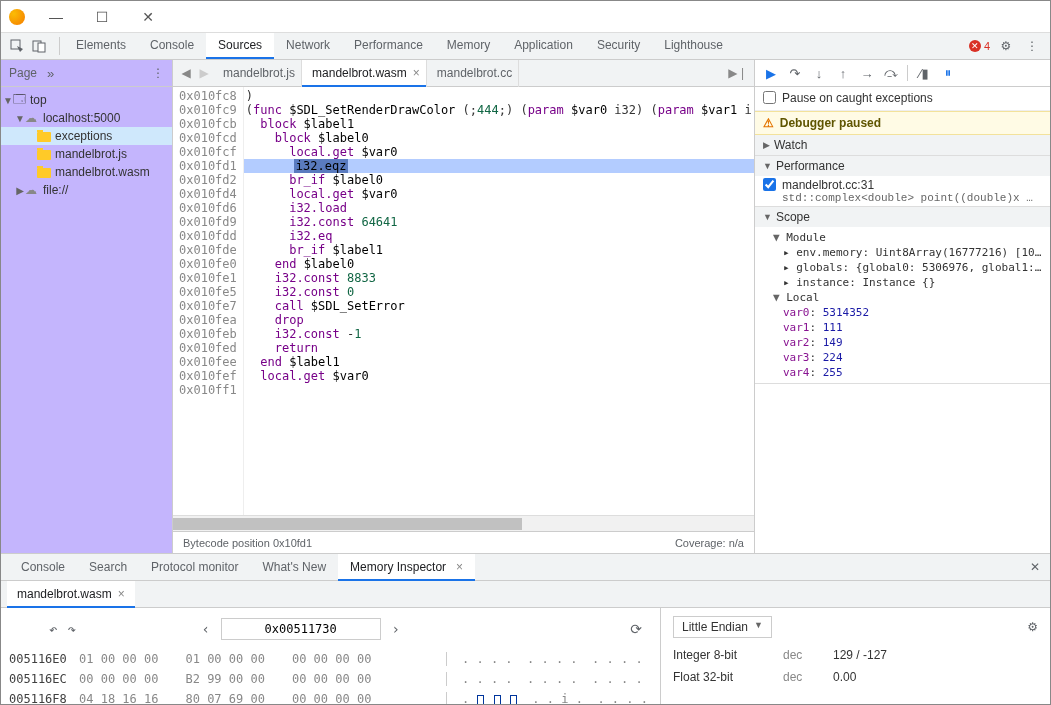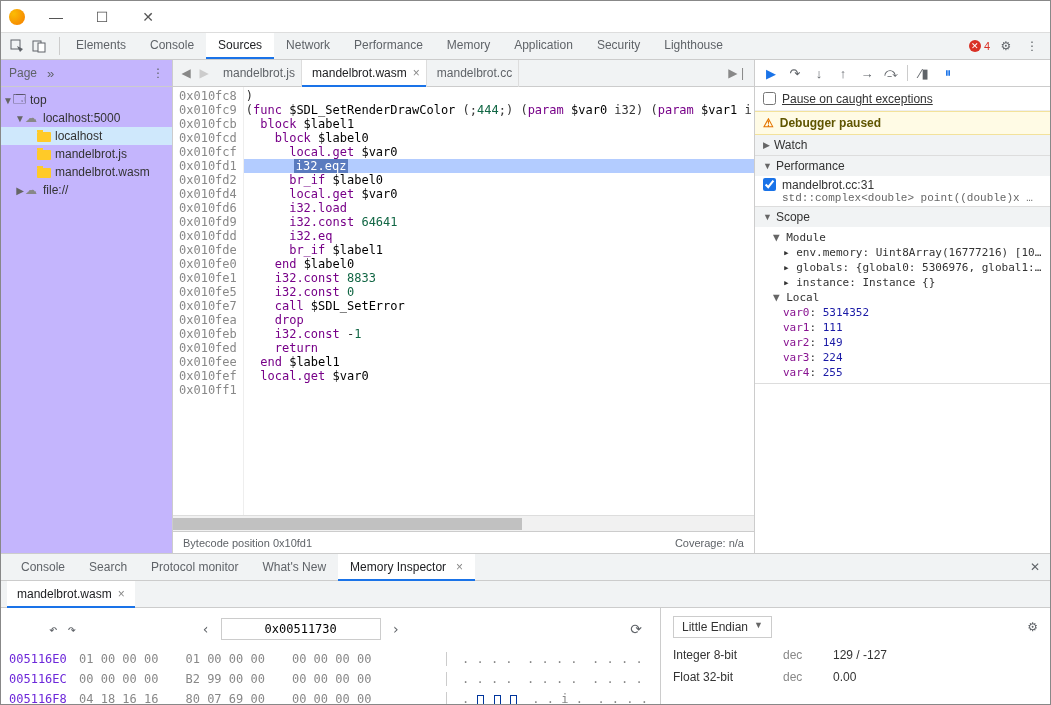--- a/index.html
+++ b/index.html
@@ -44,33 +44,33 @@
   .etabs { height: 27px; display: flex; align-items: center; border-bottom: 1px solid #ccc; background:#f1f3f4; padding-left:4px; gap:0; }
   .etabs .navback { width:18px; display:flex; justify-content:center; color:#888;}
   .etab { padding: 0 6px 0 10px; height:27px; display:flex; align-items:center; gap:6px; color:#5f6368; font-size:12px; border-right:1px solid #ddd; }
   .etab.active { background:#fff; color:#202124; box-shadow: inset 0 -2px 0 #1a73e8; }
   .etab .x { color:#888; font-size:12px; }
   .etabs .run { margin-left:auto; margin-right:6px; color:#888; }
   .code { flex:1; display:flex; font-family: Consolas, monospace; font-size: 12px; overflow:hidden; line-height:14px; background:#fff; position:relative;}
   .gut { background:#fff; color:#888; padding: 2px 6px 0 6px; text-align:left; border-right:1px solid #eee; white-space:pre; }
   .src { flex:1; padding: 2px 0 0 2px; white-space:pre; overflow:auto; position:relative;}
   .hl-row { position:absolute; left:0; right:0; height:14px; background:#b3ccff; }
-  .darkhl { position:absolute; height:14px; background:#5a7bbf; color:#ffffff; padding:0 2px;}
+  .darkhl { position:absolute; height:14px; background:#5a7bbf; color:#000000; padding:0 2px;}
   .kw { color:#708; }
   .num { color:#164; }
   .id { color:#000000; }
   .statusline { height:22px; border-top:1px solid #ccc; display:flex; align-items:center; padding:0 10px; color:#5f6368; font-size:11px; justify-content:space-between; background:#fff;}
   .hscroll { height:16px; background:#f1f1f1; border-top:1px solid #ddd; position:relative;}
   .hscroll .thumb{position:absolute; left:0; top:2px; height:12px; width:60%; background:#c1c1c1;}
 
   
   .dbgcol { width: 296px; border-left:1px solid #ccc; display:flex; flex-direction:column; background:#fff; overflow:hidden; }
   .dbgtool { height:27px; display:flex; align-items:center; gap:8px; padding:0 8px; border-bottom:1px solid #ccc; color:#5f6368;}
   .dbgtool .ic { width:16px; text-align:center; font-size:13px;}
-  .pausechk { padding:4px 8px; display:flex; align-items:center; gap:6px; color:#333; font-size:12px; border-bottom:1px solid #eee; height:24px;text-decoration:underline;}
+  .pausechk { padding:4px 8px; display:flex; align-items:flex-start; gap:6px; color:#333; font-size:12px; border-bottom:1px solid #eee; height:24px;}
   .dbgbanner { background:#fffbe5; border-top:1px solid #f3e29b; border-bottom:1px solid #f3e29b; padding:4px 8px; display:flex; align-items:center; gap:6px; font-weight:bold; color:#5f5500; font-size:12px;}
   .dbgbanner .warn { color:#e37400; }
   .sect { border-bottom:1px solid #ddd; }
   .secthead { background:#f1f3f4; padding:3px 8px; font-size:12px; color:#333; display:flex; align-items:center; gap:4px;}
   .secthead .tri { font-size:9px; color:#666; }
   .sectbody { padding:3px 4px 3px 16px; font-size:12px; color:#333;}
   .chkline { display:flex; align-items:flex-start; gap:6px; padding:2px 8px;}
   .mono { font-family: Liberation Mono, monospace; font-size:11px; }
   .scopeitem { padding:1px 0 1px 10px; font-family: Consolas, monospace; font-size:11px; color:#333; white-space:nowrap; overflow:hidden; text-overflow:ellipsis;}
   .scopeitem .k { color:#881391;}
@@ -87,21 +87,21 @@
   .mitab { padding:0 10px 0 10px; height:27px; display:flex; align-items:center; gap:6px; color:#202124; background:#fff; box-shadow: inset 0 -2px 0 #1a73e8; font-size:12px;}
   .mibody { flex:1; display:flex; min-height:0;}
   .hexpane { flex:1; display:flex; flex-direction:column; padding:10px 8px; font-family: Consolas, monospace; font-size:12px; color:#888; min-width:0;}
   .addrrow { display:flex; align-items:center; gap:10px; margin:0 0 12px 40px;}
   .undo .ic2 { font-size:14px; color:#5f6368; }
   .addrnav { display:flex; align-items:center; gap:0; margin:0 auto;}
   .addrnav .arrow { width:30px; text-align:center; color:#5f6368; font-size:14px;}
   .addrnav input { width:160px; text-align:center; border:1px solid #ccc; padding:3px 4px; font-family:Consolas,monospace; font-size:12px;}
   .refresh { margin-left:auto; margin-right:10px; color:#5f6368; font-size:14px;}
   .hexgrid { display:grid; grid-template-columns: 70px 1fr 20px 190px; row-gap:6px; color:#888;}
-  .hexgrid .addr { color:#6d28d9; }
+  .hexgrid .addr { color:#404040; }
   .bytes { letter-spacing:0; white-space:pre; }
   .bytes .g { display:inline-block; width:92px;}
   .hexgrid .ascii { white-space:pre; color:#888;}
   .navybox { display:inline-block; width:7px; height:10px; border:1px solid #00359c; margin:0 1px; vertical-align:middle;}
   .valpane { width:390px; border-left:1px solid #ccc; padding:8px 12px; display:flex; flex-direction:column; gap:10px;}
   .valpane .toprow { display:flex; align-items:center;}
   .endian { border:1px solid #ccc; padding:3px 8px; font-size:12px; background:#fff; display:flex; align-items:flex-start; gap:6px;}
   .gearr { margin-left:auto; color:#5f6368;}
   .valgrid { display:grid; grid-template-columns: 110px 50px 1fr; row-gap:8px; font-size:12px; color:#333;}
   .divv { width:1px; background:#ccc; margin:0 4px;}
@@ -172,21 +172,21 @@
           <span style="margin-right:4px">🗔</span>
           <span>top</span>
         </div>
       <div class="node" style="padding-left:14px">
           <span class="caret">▼</span>
           <span class="cloud"></span>
           <span>localhost:5000</span>
         </div>
       <div class="node sel" style="padding-left:36px">
           <span class="folder"></span>
-          <span>localhost</span>
+          <span>exceptions</span>
         </div>
       <div class="node" style="padding-left:36px">
           <span class="folder"></span>
           <span>mandelbrot.js</span>
         </div>
       <div class="node" style="padding-left:36px">
           <span class="folder"></span>
           <span>mandelbrot.wasm</span>
         </div>
       <div class="node" style="padding-left:14px">

